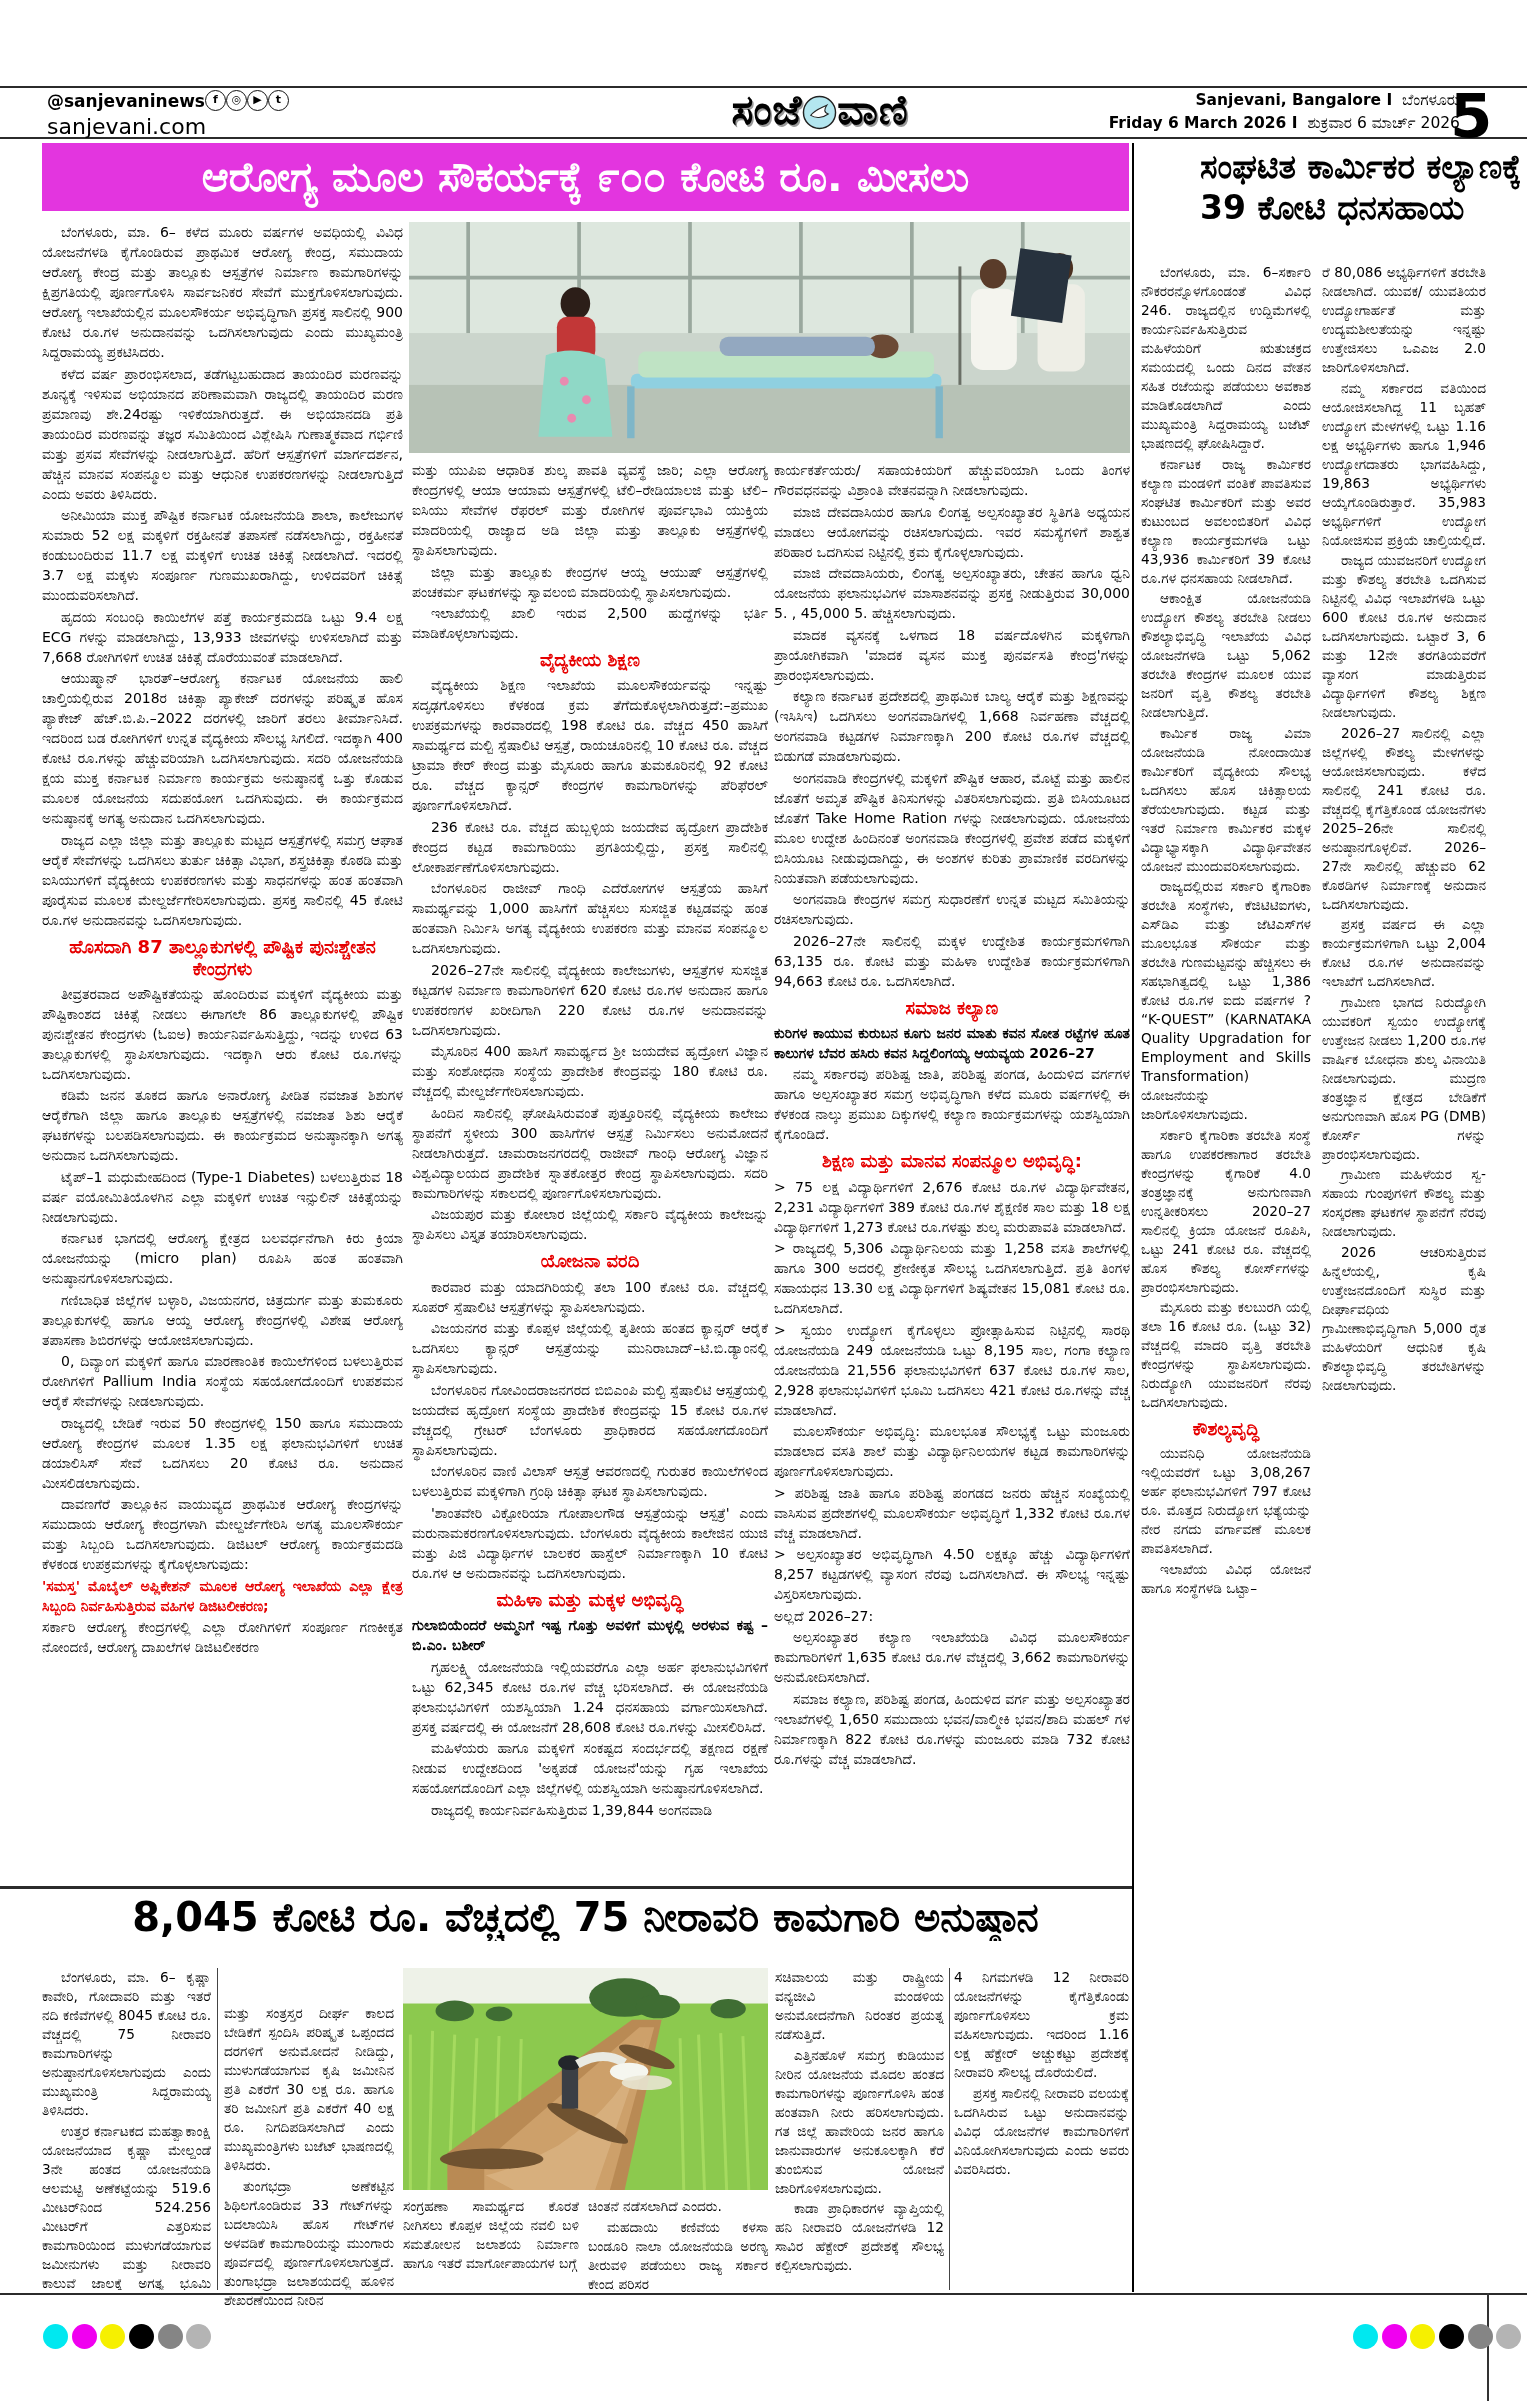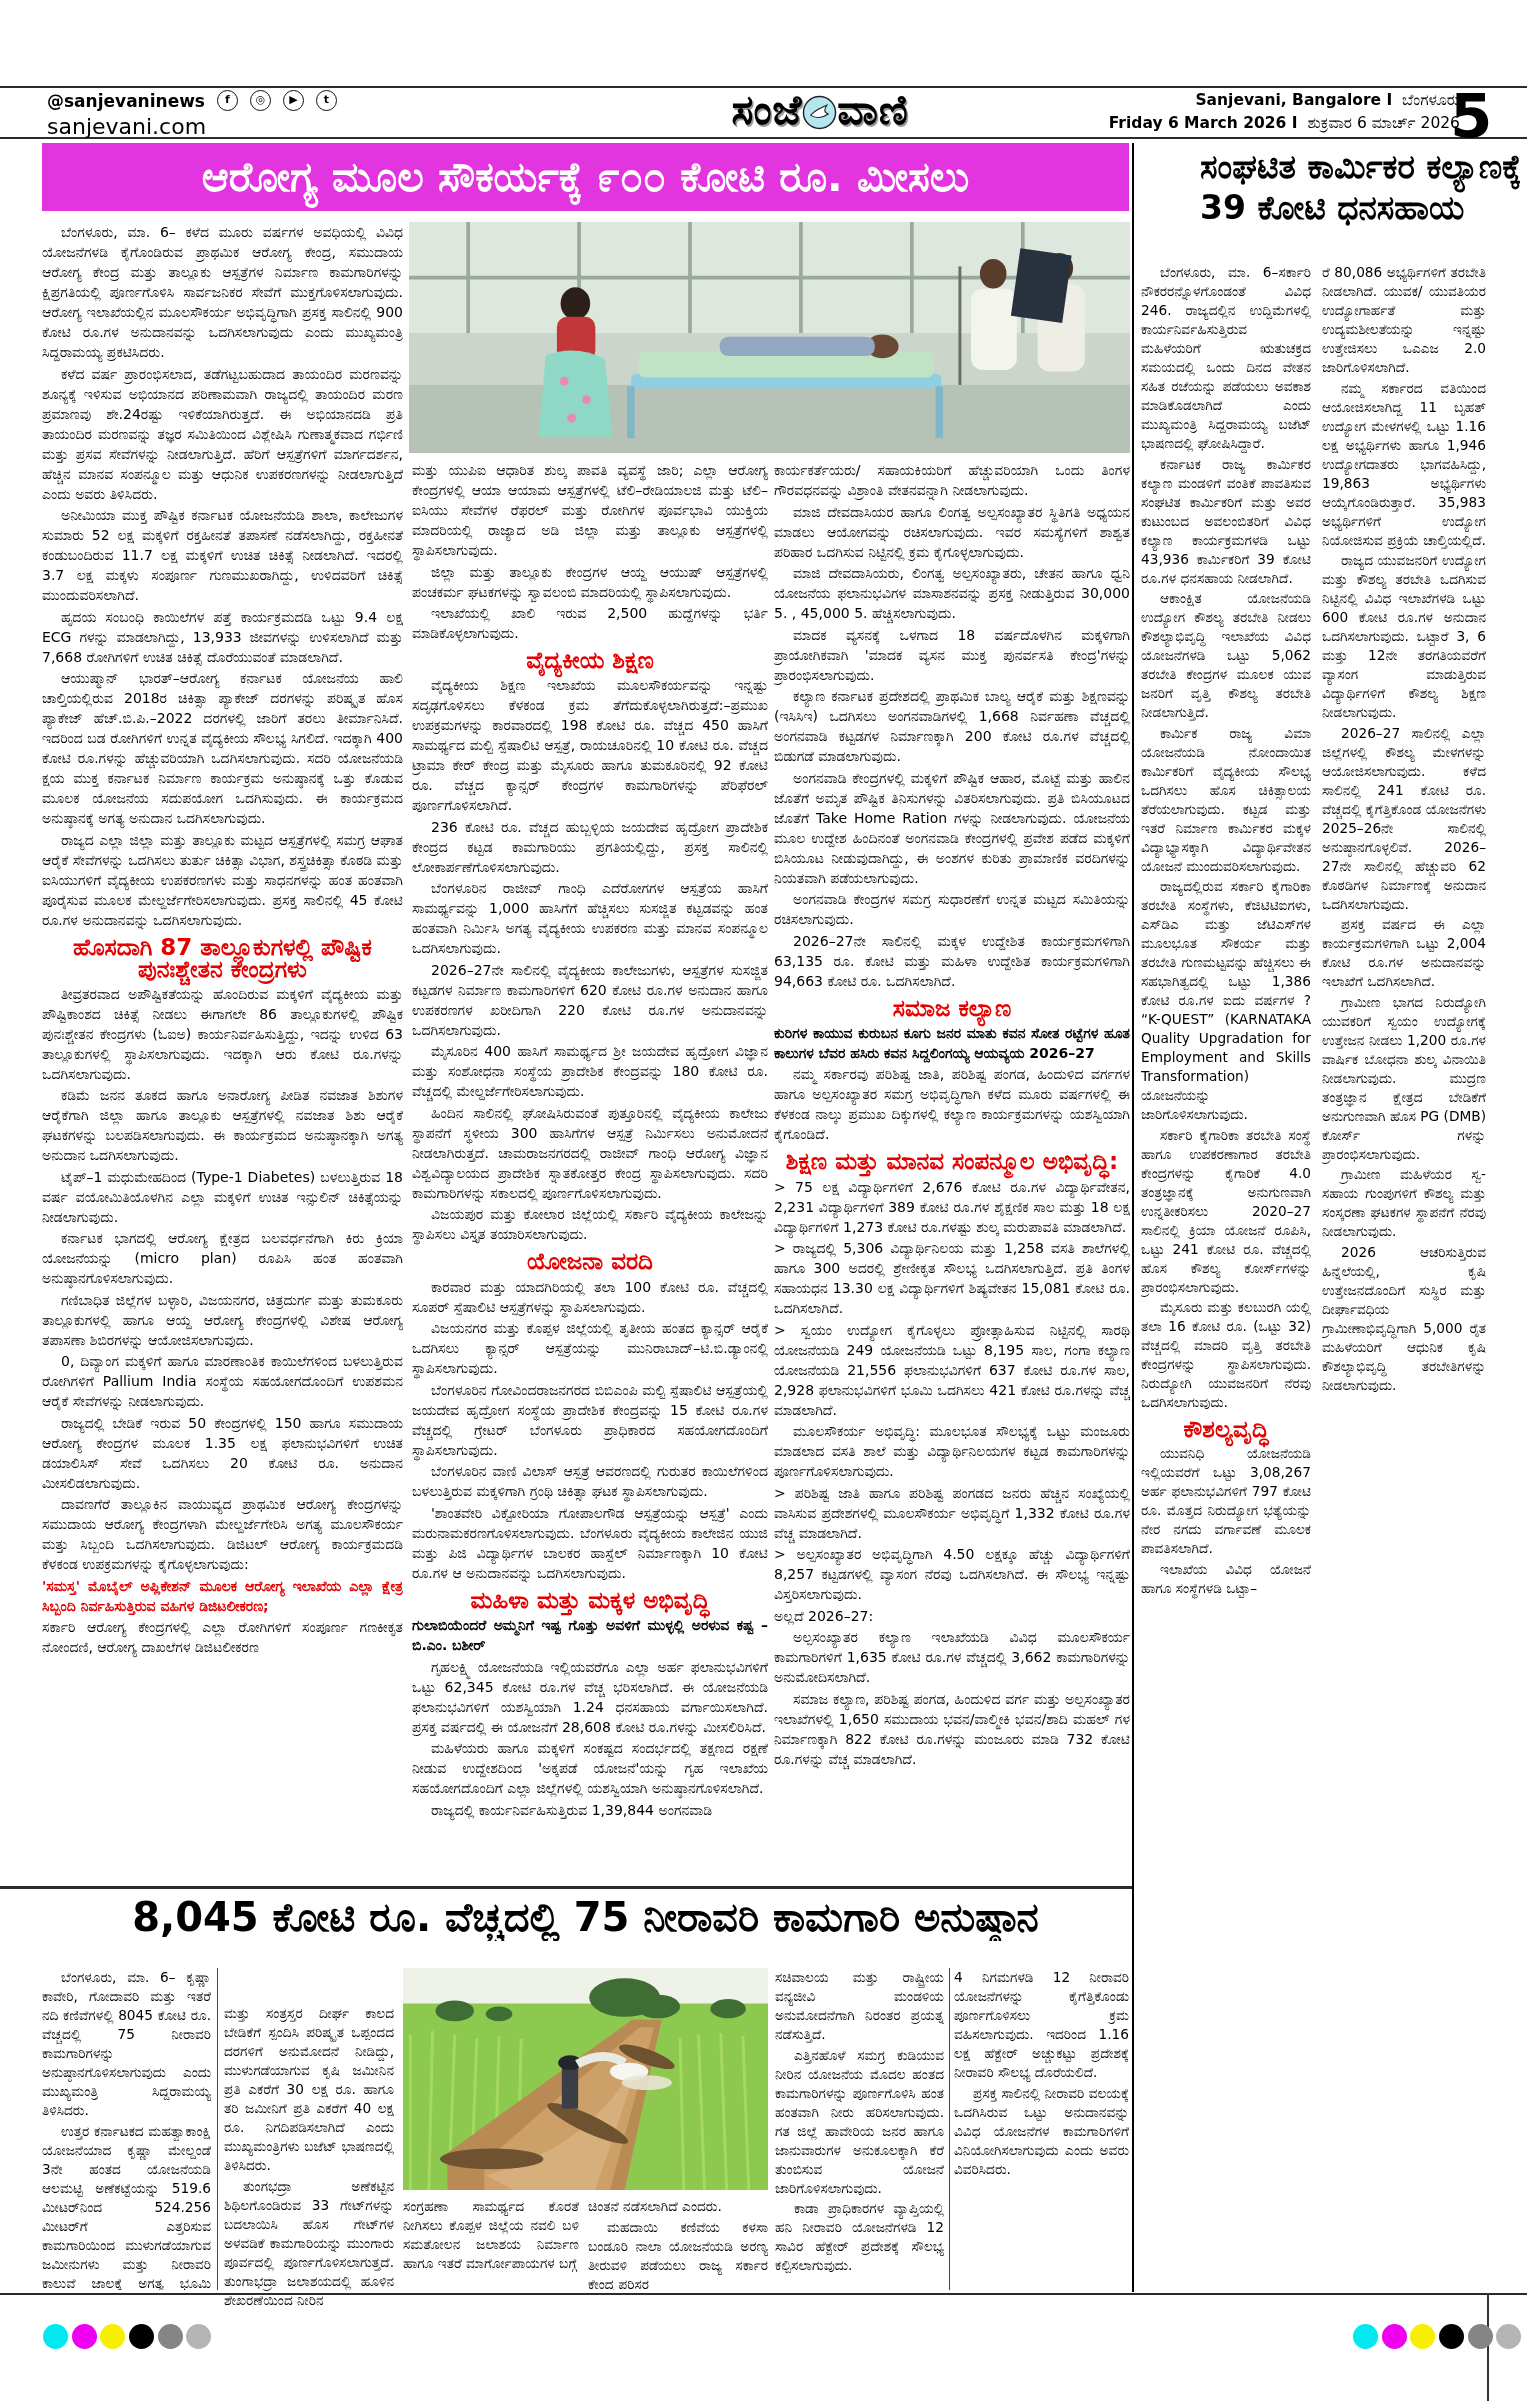--- a/index.html
+++ b/index.html
@@ -1,21 +1,21 @@
 <!DOCTYPE html>
 <html style="font-size:12px"><head>
 <meta charset="utf-8">
 <style>
   html,body{margin:0;padding:0;background:#e9e9e9;}
   .page{position:relative;width:1528px;height:2401px;background:#ffffff;
         font-family:"DejaVu Sans","Liberation Sans",sans-serif;color:#000;overflow:hidden;}
   .abs{position:absolute;}
   
   .rule{background:#2b2b2b;}
-  .social-row{left:47px;top:90px;font-size:17px;font-weight:600;display:flex;align-items:center;gap:12px;}
+  .social-row{left:47px;top:90px;font-size:17px;font-weight:600;display:flex;align-items:center;gap:0;}
   .site-url{left:47px;top:114px;font-size:22px;}
   .icon-circle{display:inline-block;width:19px;height:19px;border:1.5px solid #111;border-radius:50%;
         text-align:center;line-height:18px;font-size:11px;font-weight:bold;}
   .masthead{left:650px;top:86px;width:340px;text-align:center;font-size:41px;font-weight:900;
         letter-spacing:0.7px;text-shadow:1.5px 1.5px 0 #999;}
   .mast-bird{display:inline-block;width:35px;height:35px;vertical-align:-6px;}
   .dateline{right:68px;top:89px;text-align:right;font-size:15.5px;line-height:23px;}
   .dateline .en{font-weight:700;}
   .pageno{left:1450px;top:80px;font-size:61px;font-weight:700;}
   
@@ -24,21 +24,21 @@
   .right-headline{left:1200px;top:146px;width:346px;font-size:33px;line-height:41px;font-weight:800;}
   .bottom-headline{left:42px;top:1894px;width:1087px;font-size:40px;font-weight:800;text-align:center;
         white-space:nowrap;overflow:hidden;}
   
   .col{overflow:hidden;font-size:14px;line-height:20px;}
   .ncol{overflow:hidden;font-size:13.7px;line-height:19px;}
   .blk-p{text-align:justify;text-indent:19px;margin:0 0 1.5px 0;}
   .blk-pc{text-align:justify;text-indent:0;margin:0 0 1.5px 0;}
   .blk-pb{text-align:justify;font-weight:700;margin:0 0 1.5px 0;}
   .blk-rb{text-align:justify;color:#e60000;font-weight:700;margin:1.5px 0;}
-  .blk-h{color:#e60000;font-weight:800;text-align:center;font-size:23px;line-height:22px;margin:6px 0 4.4px 0;}
+  .blk-h{color:#e60000;font-weight:800;text-align:center;font-size:18px;line-height:22px;margin:6px 0 4.4px 0;}
   .vline{background:#000;}
   .dots{display:flex;gap:3.7px;}
   .dot{width:25px;height:25px;border-radius:50%;}
 </style>
 </head>
 <body>
 
 <div class="page">
 
   <div class="abs rule" style="left:0;top:86px;width:1528px;height:1.5px;"></div>

